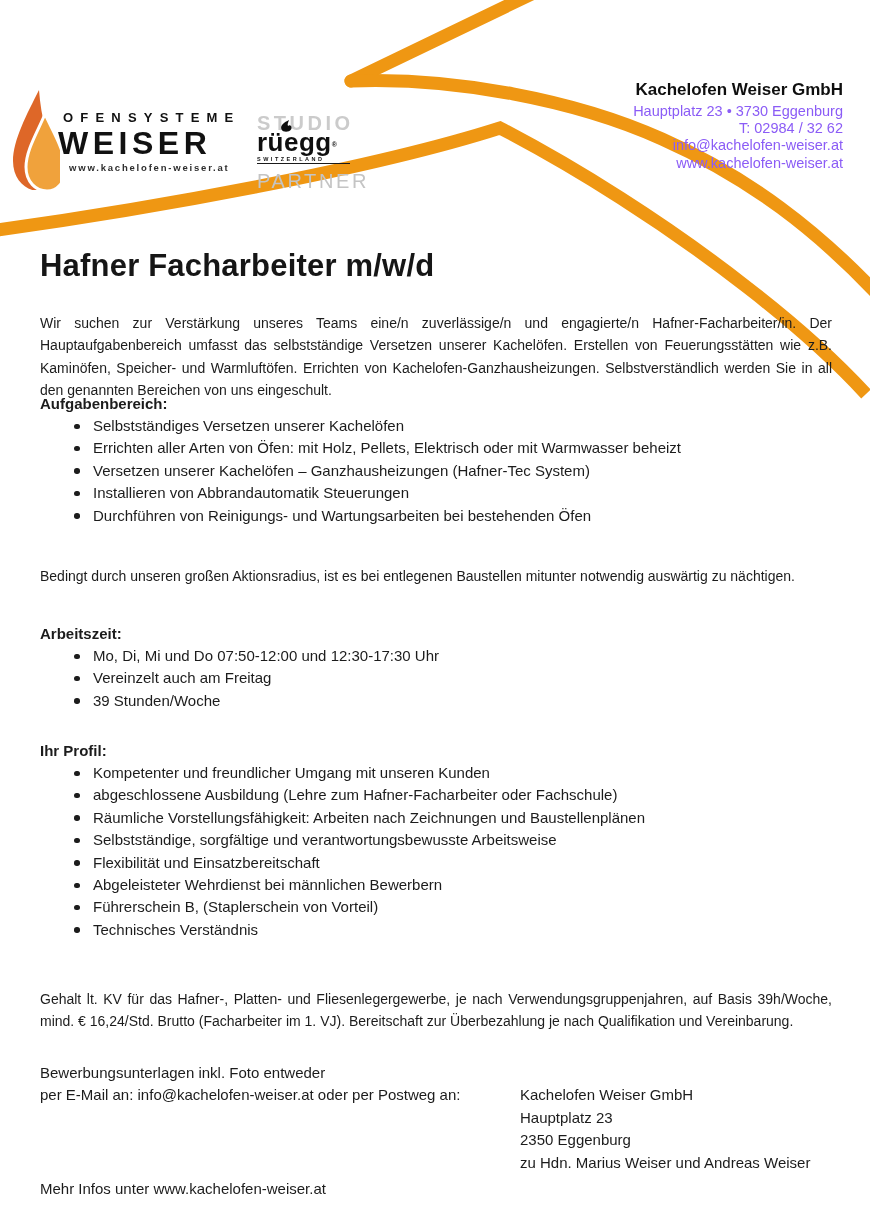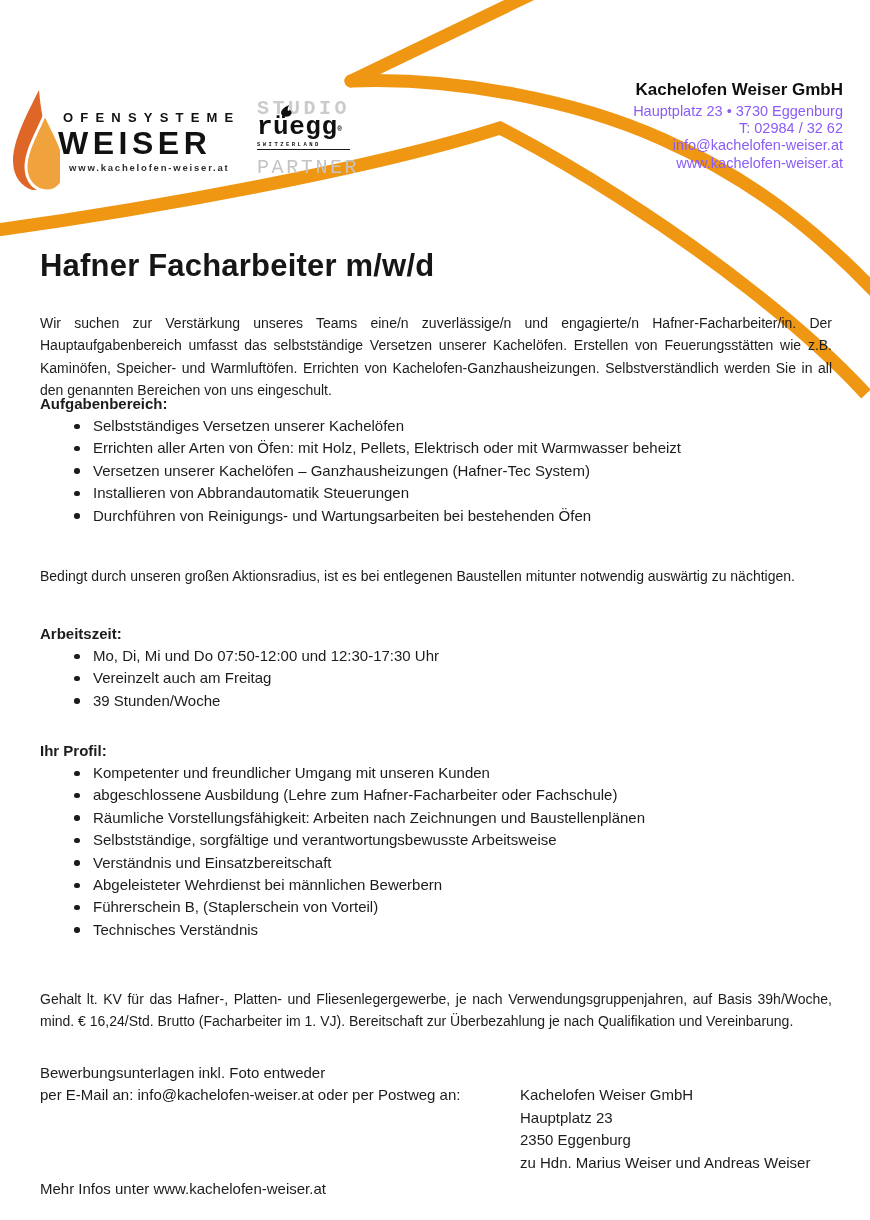--- a/index.html
+++ b/index.html
@@ -14,21 +14,21 @@
   
   .swoosh{position:absolute;left:0;top:0;z-index:0;}
   
   .letterhead{position:absolute;left:0;top:0;width:870px;height:250px;z-index:1;}
   .weiser-logo{position:absolute;left:12px;top:86px;width:240px;height:110px;}
   .flame-icon{position:absolute;left:0;top:4px;}
   .wl-text{position:absolute;left:46px;top:24px;white-space:nowrap;}
   .wl-top{font-size:13px;font-weight:bold;letter-spacing:7.2px;color:#111;margin-left:5px;}
   .wl-main{font-size:32px;font-weight:bold;letter-spacing:4.5px;line-height:36px;color:#111;}
   .wl-url{font-size:9.5px;font-weight:bold;letter-spacing:1.8px;color:#2d2d2d;margin-left:11px;margin-top:1px;}
-  .ruegg{position:absolute;left:257px;top:97px;width:120px;font-family:Liberation Mono, monospace;}
+  .ruegg{position:absolute;left:257px;top:112px;width:120px;}
   .studio{font-size:20px;font-weight:bold;letter-spacing:3.5px;color:#cbcbcb;height:17px;}
   .ruegg-word{position:relative;font-size:26px;font-weight:bold;line-height:27px;color:#0f0f0f;letter-spacing:0.5px;}
   .ruegg-flame{position:absolute;left:23px;top:-9px;}
   .reg{font-size:7px;vertical-align:top;position:relative;top:2px;}
   .switz{font-size:5.5px;font-weight:bold;letter-spacing:2.5px;color:#111;width:93px;
          border-bottom:1.5px solid #1a1a1a;padding-bottom:1px;}
   .partner{font-size:20px;letter-spacing:2.6px;color:#c4c4c4;margin-top:6px;}
   .company{position:absolute;right:27px;top:80px;text-align:right;white-space:nowrap;}
   .c-name{font-size:17px;font-weight:bold;color:#0f0f0f;margin-bottom:3px;}
   .c-line{font-size:14.5px;line-height:17.2px;color:#8b5cf6;}
@@ -128,21 +128,21 @@
     </ul>
   </section>
 
   <section class="content-block sec-profil">
     <h2 class="sec-heading">Ihr Profil:</h2>
     <ul class="bullets">
       <li>Kompetenter und freundlicher Umgang mit unseren Kunden</li>
       <li>abgeschlossene Ausbildung (Lehre zum Hafner-Facharbeiter oder Fachschule)</li>
       <li>Räumliche Vorstellungsfähigkeit: Arbeiten nach Zeichnungen und Baustellenplänen</li>
       <li>Selbstständige, sorgfältige und verantwortungsbewusste Arbeitsweise</li>
-      <li>Verständnis und Einsatzbereitschaft</li>
+      <li>Flexibilität und Einsatzbereitschaft</li>
       <li>Abgeleisteter Wehrdienst bei männlichen Bewerbern</li>
       <li>Führerschein B, (Staplerschein von Vorteil)</li>
       <li>Technisches Verständnis</li>
     </ul>
   </section>
 
   <p class="content-block para salary">Gehalt lt. KV für das Hafner-, Platten- und Fliesenlegergewerbe, je nach Verwendungsgruppenjahren, auf Basis 39h/Woche, mind. € 16,24/Std. Brutto (Facharbeiter im 1. VJ). Bereitschaft zur Überbezahlung je nach Qualifikation und Vereinbarung.</p>
 
   <div class="content-block apply">
     <div>Bewerbungsunterlagen inkl. Foto entweder</div>

